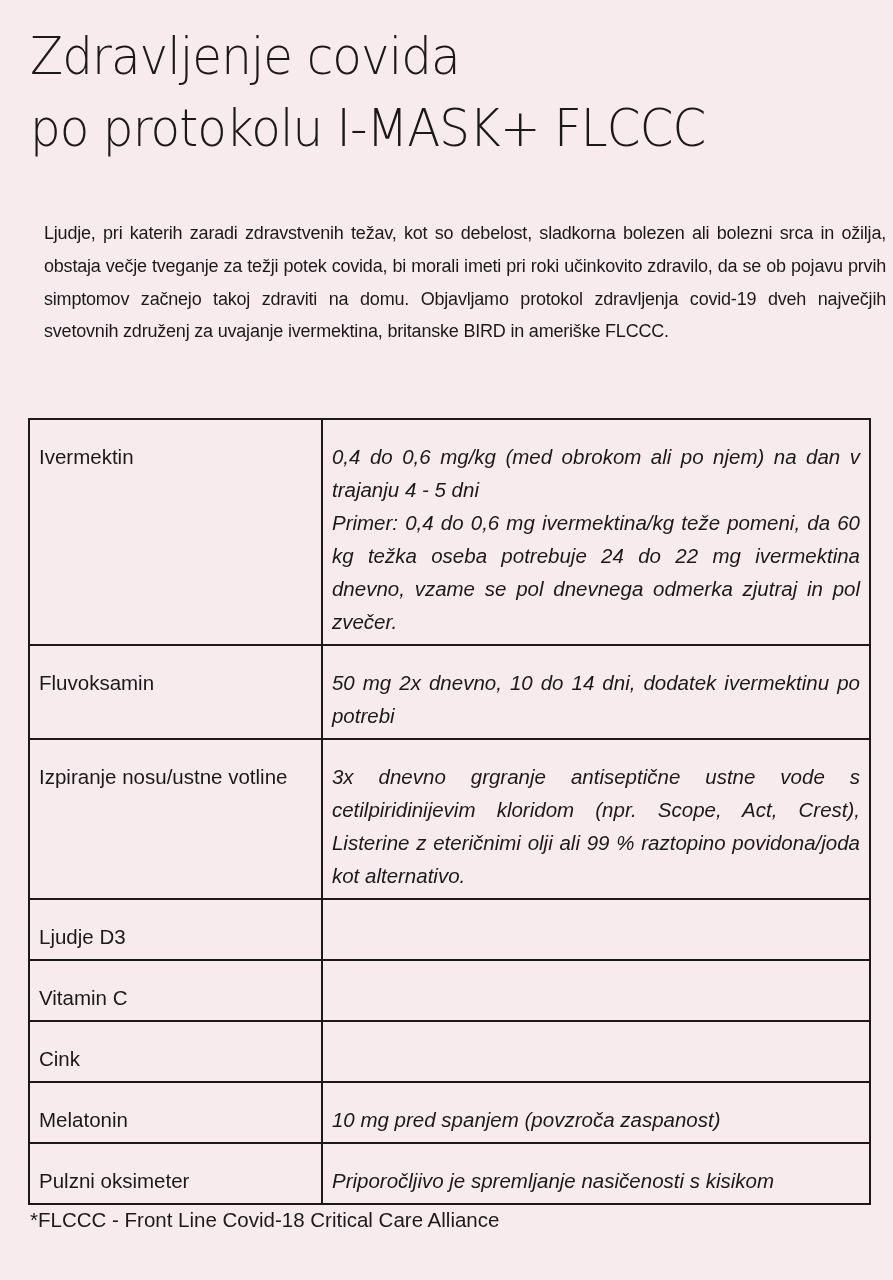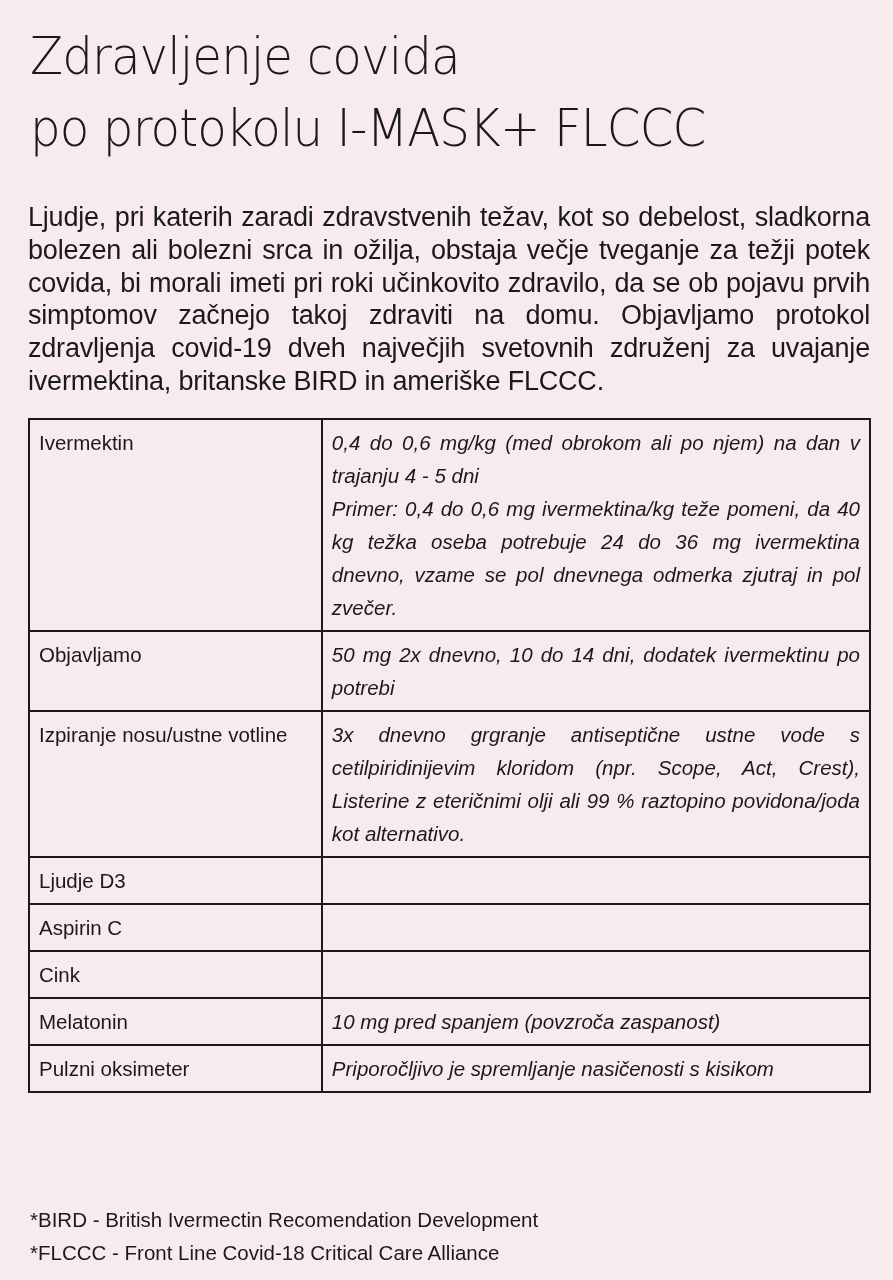--- a/index.html
+++ b/index.html
@@ -16,35 +16,35 @@
     font-weight: 200;
     font-size: 52px; line-height: 72px;
     letter-spacing: -1px;
     color: #1a1a1a;
     margin: 0;
     transform: scaleX(0.93); transform-origin: left top;
   }
   .title span { display: block; white-space: nowrap; }
   .intro {
     position: absolute; left: 28px; top: 201px; width: 842px;
-    font-size: 27px; line-height: 32.8px;
+    font-size: 18px; line-height: 32.8px;
     text-align: justify;
-    margin: 0;
+    margin: 16px;
     letter-spacing: -0.2px;
   }
   table.protocol {
     position: absolute; left: 28px; top: 418px;
     width: 843px;
     border-collapse: collapse;
     font-size: 20.5px; line-height: 33px;
   }
   table.protocol td {
     border: 2px solid #1a1a1a;
     vertical-align: top;
-    padding: 6px 9px 6px 9px;
+    padding: 20px 9px 6px 9px;
     text-align: justify;
   }
   table.protocol td.name { width: 275px; }
   table.protocol td.dose { width: 533px; font-style: italic; }
   .dose-line { display: block; }
   .footnotes {
     position: absolute; left: 30px; top: 1203px;
     font-size: 20.5px; line-height: 33px;
   }
   .footnotes div { white-space: nowrap; }
@@ -58,50 +58,49 @@
 </h1>
 
 <p class="intro">Ljudje, pri katerih zaradi zdravstvenih težav, kot so debelost, sladkorna bolezen ali bolezni srca in ožilja, obstaja večje tveganje za težji potek covida, bi morali imeti pri roki učinkovito zdravilo, da se ob pojavu prvih simptomov začnejo takoj zdraviti na domu. Objavljamo protokol zdravljenja covid-19 dveh največjih svetovnih združenj za uvajanje ivermektina, britanske BIRD in ameriške FLCCC.</p>
 
 <table class="protocol">
   <tbody>
     <tr>
       <td class="name">Ivermektin</td>
       <td class="dose">
         <span class="dose-line">0,4 do 0,6 mg/kg (med obrokom ali po njem) na dan v trajanju 4 - 5 dni</span>
-        <span class="dose-line">Primer: 0,4 do 0,6 mg ivermektina/kg teže pomeni, da 40 kg težka oseba potrebuje 24 do 36 mg ivermektina dnevno, vzame se pol dnevnega odmerka zjutraj in pol zvečer.</span>
+        <span class="dose-line">Primer: 0,4 do 0,6 mg ivermektina/kg teže pomeni, da 60 kg težka oseba potrebuje 24 do 22 mg ivermektina dnevno, vzame se pol dnevnega odmerka zjutraj in pol zvečer.</span>
       </td>
     </tr>
     <tr>
-      <td class="name">Objavljamo</td>
+      <td class="name">Fluvoksamin</td>
       <td class="dose">50 mg 2x dnevno, 10 do 14 dni, dodatek ivermektinu po potrebi</td>
     </tr>
     <tr>
       <td class="name">Izpiranje nosu/ustne votline</td>
       <td class="dose">3x dnevno grgranje antiseptične ustne vode s cetilpiridinijevim kloridom (npr. Scope, Act, Crest), Listerine z eteričnimi olji ali 99 % raztopino povidona/joda kot alternativo.</td>
     </tr>
     <tr>
       <td class="name">Ljudje D3</td>
       <td class="dose"></td>
     </tr>
     <tr>
-      <td class="name">Aspirin C</td>
+      <td class="name">Vitamin C</td>
       <td class="dose"></td>
     </tr>
     <tr>
       <td class="name">Cink</td>
       <td class="dose"></td>
     </tr>
     <tr>
       <td class="name">Melatonin</td>
       <td class="dose">10 mg pred spanjem (povzroča zaspanost)</td>
     </tr>
     <tr>
       <td class="name">Pulzni oksimeter</td>
       <td class="dose">Priporočljivo je spremljanje nasičenosti s kisikom</td>
     </tr>
   </tbody>
 </table>
 
 <div class="footnotes">
-  <div>*BIRD - British Ivermectin Recomendation Development</div>
   <div>*FLCCC - Front Line Covid-18 Critical Care Alliance</div>
 </div>
 
 </body></html>

